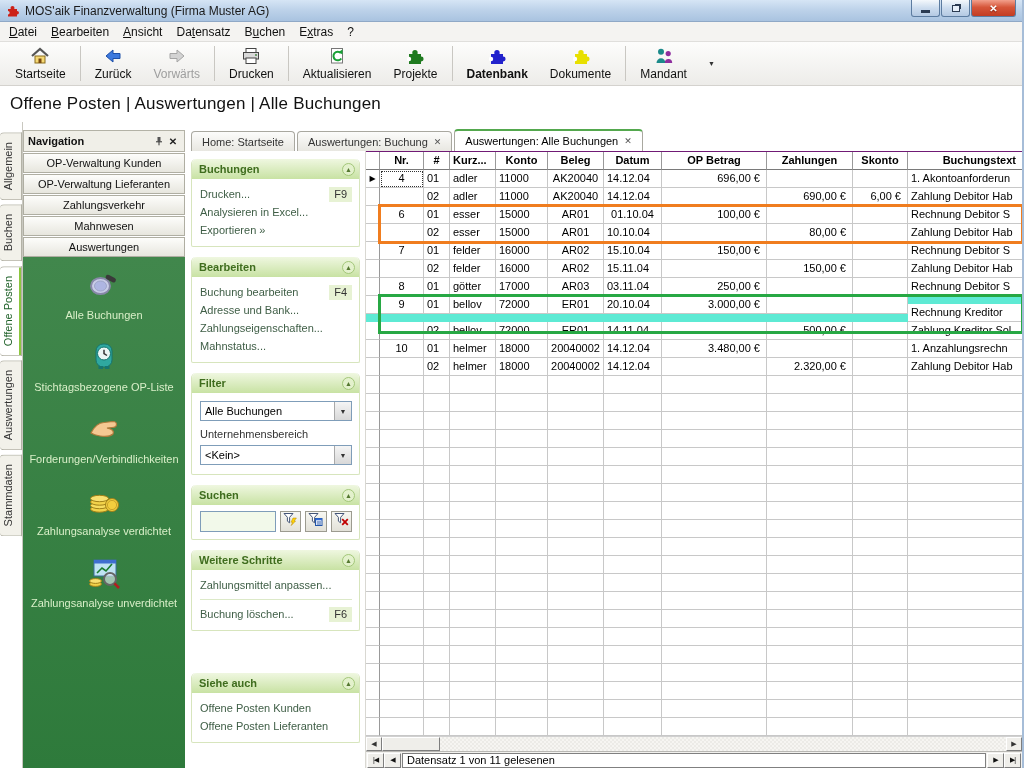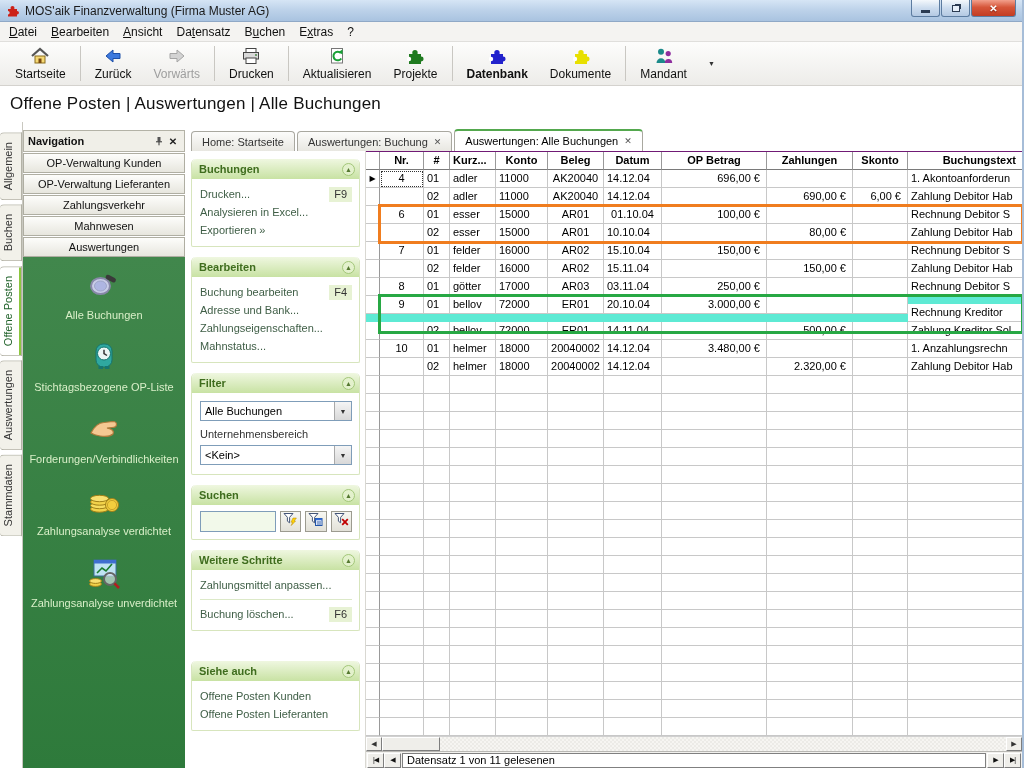--- a/index.html
+++ b/index.html
@@ -59,21 +59,21 @@
   
   .content { flex:1; display:flex; flex-direction:column; min-width:0; }
   .doc-tabs { height:22px; margin-top:7px; display:flex; align-items:flex-end; padding-left:6px; }
   .doc-tab { height:20px; display:flex; align-items:center; font-size:11px; color:#333; background:linear-gradient(#FCFCFB,#E8E7E1); border:1px solid #A9A8A0; border-bottom:none; border-radius:4px 4px 0 0; padding:0 10px; margin-right:2px; }
   .doc-tab .x { margin-left:6px; font-size:9px; color:#555; }
   .doc-tab.active { height:22px; background:#fff; border-top:2px solid #54A84E; color:#000; }
 
   .content-body { flex:1; display:flex; min-height:0; }
 
   
-  .taskpane { width:180px; padding:8px 5px 24px 6px; display:flex; flex-direction:column; background:#fff; }
+  .taskpane { width:180px; padding:8px 5px 12px 6px; display:flex; flex-direction:column; background:#fff; }
   .tp-section { background:#fff; border:1px solid #D7E5BD; border-top:none; border-radius:5px 5px 2px 2px; margin-bottom:10px; }
   .tp-section.mt-auto { margin-top:auto; margin-bottom:13px; }
   .tp-header { height:20px; background:linear-gradient(#EFF7E0,#C8E2A3); border-radius:5px 5px 0 0; display:flex; align-items:center; padding:0 4px 0 7px; }
   .tp-title { font-size:11px; font-weight:bold; color:#3F6D1E; flex:1; }
   .tp-collapse { width:13px; height:13px; border-radius:50%; background:#E3F1CC; border:1px solid #A3C779; color:#54782F; font-size:7px; display:flex; align-items:center; justify-content:center; }
   .tp-body { padding:6px 7px 7px 8px; display:flex; flex-direction:column; }
   .tp-row { display:flex; align-items:center; min-height:18px; }
   .tp-link { font-size:11px; color:#3F5E46; }
   .tp-key { margin-left:auto; background:#E7F2D4; color:#333; font-size:11px; padding:0 5px; line-height:15px; }
   .tp-label { font-size:11px; color:#333; margin:5px 0 3px; }

